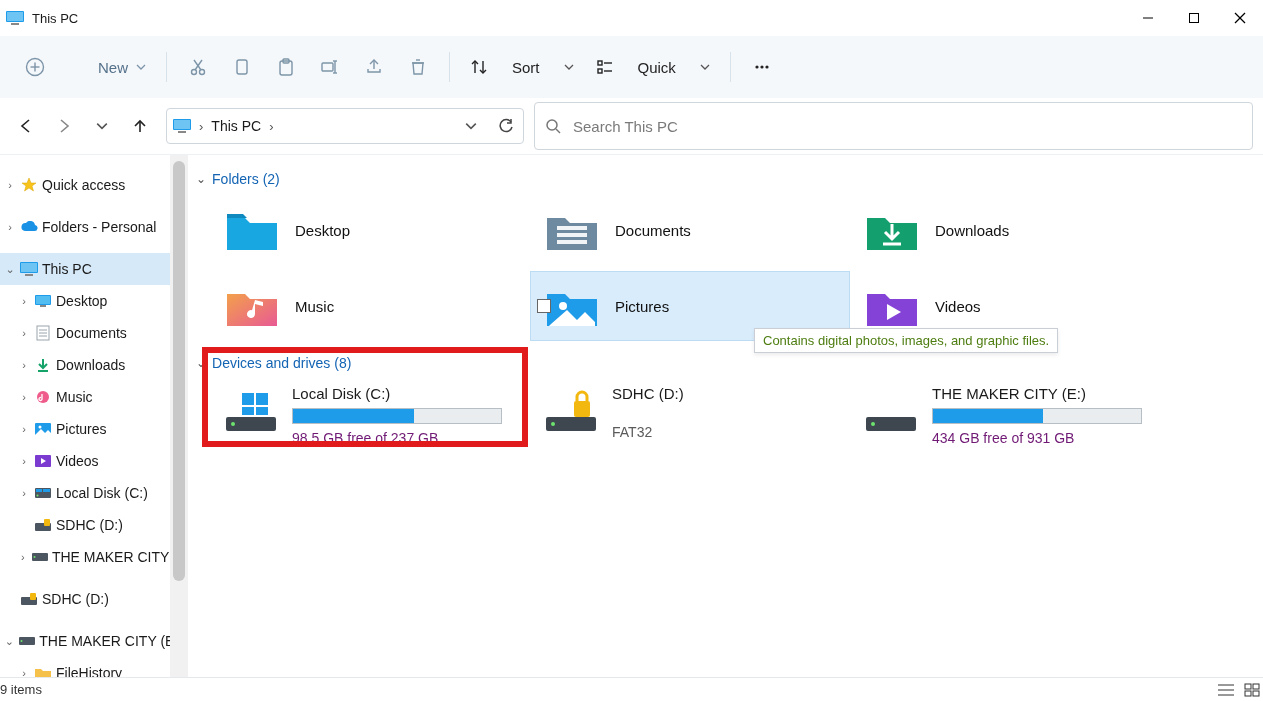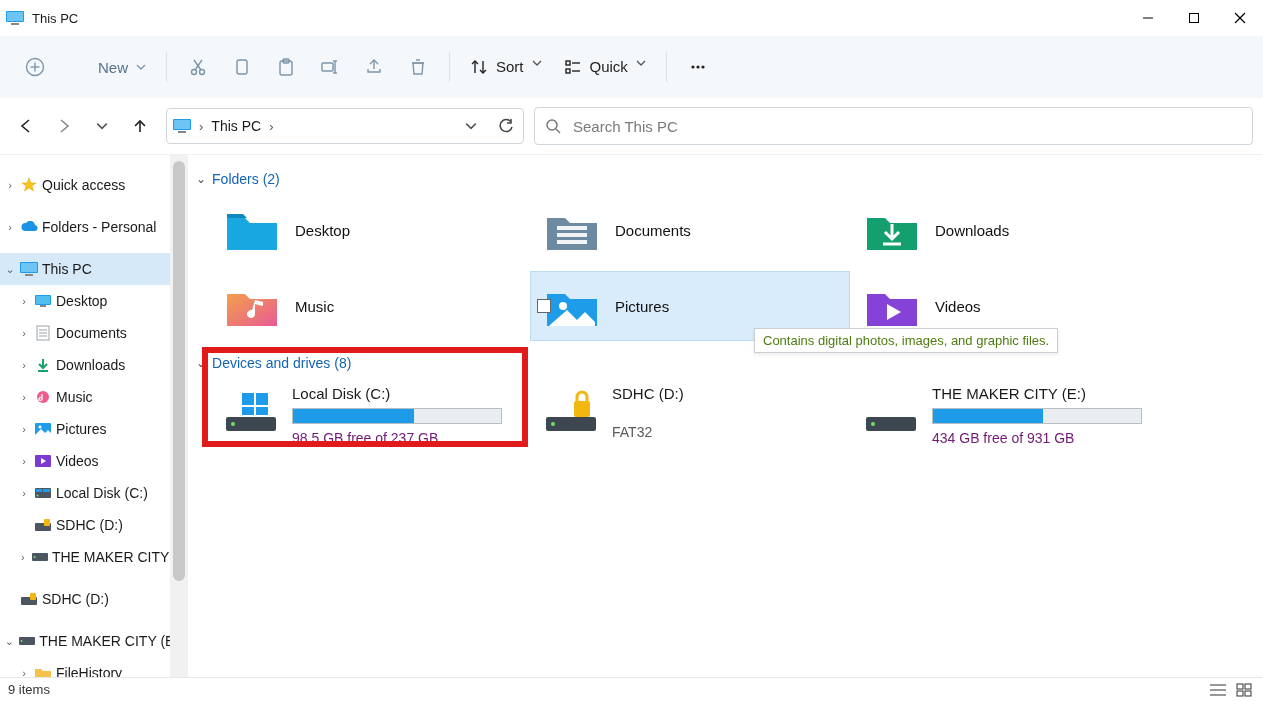--- a/index.html
+++ b/index.html
@@ -13,32 +13,32 @@
   .titlebar .spacer { flex:1; }
   .winbtn { width:46px; height:32px; display:flex; align-items:center; justify-content:center; color:#000; }
 
   
   .toolbar { height:62px; background:#f5f8fb; display:flex; align-items:center; padding:0 10px; color:#7d95a8; }
   .tb-group { display:flex; align-items:center; gap:22px; padding:0 14px; position:relative; }
   .tb-sep { width:1px; height:30px; background:#d7e2ea; margin:0 6px; }
   .tb-icon { width:22px; height:22px; display:flex; align-items:center; justify-content:center; }
   .tb-new { display:flex; align-items:center; gap:8px; color:#6e8ba1; }
   .tb-label { font-size:15px; color:#55718a;margin-left:44px; }
-  .sortview { display:flex; align-items:flex-start; gap:8px; color:#2c2c2c; }
+  .sortview { display:flex; align-items:center; gap:24px; color:#2c2c2c; }
   .sv-label { font-size:15px; color:#222; }
 
   
   .navrow { height:56px; display:flex; align-items:center; padding:0 10px; gap:10px; }
   .navbtns { display:flex; align-items:center; gap:18px; padding:0 6px; }
   .navbtn { width:20px; height:20px; display:flex; align-items:center; justify-content:center; color:#333; }
   .addrbar { flex:0 0 358px; height:36px; border:1px solid #cfd6dc; border-radius:4px; display:flex; align-items:center; padding:0 6px; gap:8px; position:relative; }
   .addr-chev { color:#555; font-size:13px; }
   .addr-refresh { position:absolute; right:8px; top:50%; transform:translateY(-50%); }
   .addr-drop { position:absolute; right:46px; top:50%; transform:translateY(-50%); color:#555; }
-  .searchbar { flex:1; height:38px; border:1px solid #cfd6dc; border-radius:4px; display:flex; align-items:center; padding:0 10px; gap:10px; color:#777; }
+  .searchbar { flex:1; height:48px; border:1px solid #cfd6dc; border-radius:4px; display:flex; align-items:center; padding:0 10px; gap:10px; color:#777; }
   .searchbar input { border:none; outline:none; flex:1; font-size:15px; color:#333; background:transparent; }
   .searchbar input::placeholder { color:#7a7a7a; }
 
   
   .body { flex:1; display:flex; min-height:0; border-top:1px solid #eef1f3; }
   .tree { width:170px; padding-top:14px; font-size:14px; overflow:hidden; }
   .tree-scroll { width:18px; background:#f1f1f1; position:relative; }
   .tree-thumb { position:absolute; left:3px; right:3px; top:6px; height:420px; background:#c8c8c8; border-radius:6px; }
   .tnode { display:flex; align-items:center; height:32px; padding-left:4px; gap:4px; white-space:nowrap; overflow:hidden; }
   .tnode.indent1 { padding-left:18px; }
@@ -65,21 +65,21 @@
   .dbar { width:210px; height:16px; border:1px solid #b7bfc5; background:#e9edf0; position:relative; }
   .dbar .fill { position:absolute; left:0; top:0; bottom:0; background:#1e9be9; }
   .dfree { font-size:14px; color:#701a75; }
   .dfat { font-size:14px; color:#5b5b5b;margin-top:16px; }
 
   .highlight-box { position:absolute; border:6px solid #e11b1b; pointer-events:none; }
 
   .tooltip { position:absolute; background:#fff; border:1px solid #c9cfd4; padding:4px 8px; font-size:13px; color:#4d7c0f; box-shadow:0 2px 4px rgba(0,0,0,0.08); }
 
   
-  .statusbar { height:24px; border-top:1px solid #e6e9eb; display:flex; align-items:center; padding:0 8px; font-size:13px; color:#333; }
+  .statusbar { height:24px; border-top:1px solid #e6e9eb; display:flex; align-items:center; padding:0 0; font-size:13px; color:#333; }
   .statusbar .sp { flex:1; }
   .viewbtn { width:22px; height:18px; display:flex; align-items:center; justify-content:center; margin-left:4px; color:#333; }
 
   svg { display:block; }
 </style>
 </head>
 <body>
 
 <div class="window">
 

